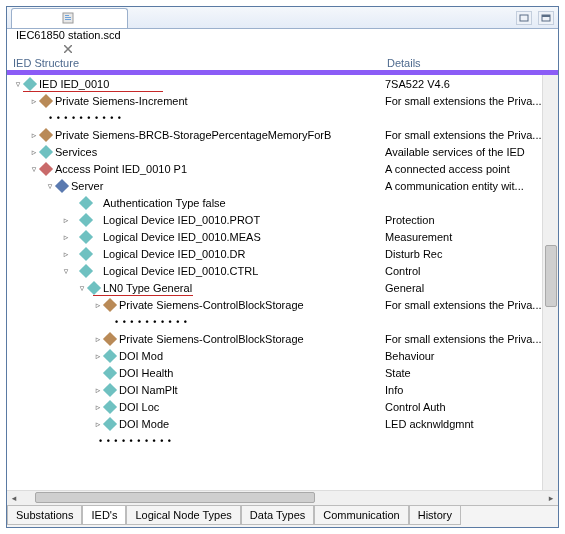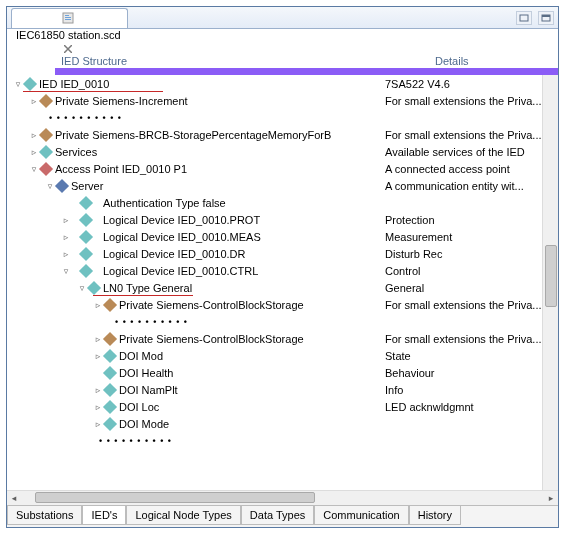--- a/index.html
+++ b/index.html
@@ -6,21 +6,21 @@
   body { margin:0; padding:6px; background:#fff; width:565px; height:534px; overflow:hidden; font-size:11px; color:#000; }
   .window { border:1px solid #5a7aa3; width:553px; height:522px; background:#fff; display:flex; flex-direction:column; }
 
   .tabbar-top { height:22px; background:linear-gradient(#f4f7fb,#e4ecf7); border-bottom:1px solid #9bb0cc; display:flex; align-items:center; justify-content:space-between; padding:0 4px; }
   .tab-top { display:flex; align-items:center; gap:4px; padding:2px 6px 0 4px; background:#fff; border:1px solid #9bb0cc; border-bottom:none; border-radius:3px 3px 0 0; height:20px;flex-direction:column; }
   .tab-top .ticon { width:14px; height:14px; display:flex; align-items:center; justify-content:center; }
   .tab-top .x { width:12px; height:12px; display:flex; align-items:center; justify-content:center; color:#7a7a7a; font-size:10px; }
   .ctrls { display:flex; gap:6px; color:#5a6d85; }
   .ctrls span { width:16px; height:14px; display:flex; align-items:center; justify-content:center; background:#eef2f8; border:1px solid #c3cedd; }
 
-  .headers { display:flex; align-items:flex-start; height:20px; background:#fff; border-bottom:7px solid #8b5cf6; color:#4e6a8e; margin-top:26px;margin-left:48px; }
+  .headers { display:flex; align-items:center; height:20px; background:#fff; border-bottom:5px solid #8b5cf6; color:#4e6a8e; margin-top:26px; }
   .hcol1 { width:378px; padding-left:6px; }
   .hcol2 { flex:1; padding-left:2px; }
 
   .body { flex:1; overflow:hidden; position:relative; display:flex; }
   .tree-pane { width:378px; overflow:hidden; }
   .detail-pane { flex:1; overflow:hidden; }
   .vscroll { width:16px; background:#f0f0f0; border-left:1px solid #dcdcdc; position:relative; }
   .vscroll::before { content:""; position:absolute; top:170px; left:2px; width:10px; height:60px; background:#cfcfcf; border:1px solid #a9a9a9; border-radius:2px; }
 
   .row { height:17px; display:flex; align-items:center; white-space:nowrap; overflow:hidden; }
@@ -294,27 +294,30 @@
           <span>General</span>
         </div>
         <div class="row">
           <span>For small extensions the Priva...</span>
         </div>
         <div class="row"></div>
         <div class="row">
           <span>For small extensions the Priva...</span>
         </div>
         <div class="row">
+          <span>Behaviour</span>
+        </div>
+        <div class="row">
           <span>State</span>
         </div>
         <div class="row">
-          <span>Behaviour</span>
-        </div>
-        <div class="row">
           <span>Info</span>
+        </div>
+        <div class="row">
+          <span>Control Auth</span>
         </div>
         <div class="row">
           <span>LED acknwldgmnt</span>
         </div>
         <div class="row"></div>
       </div>
     <div class="vscroll"></div>
   </div>
 
   <div class="hscroll">

